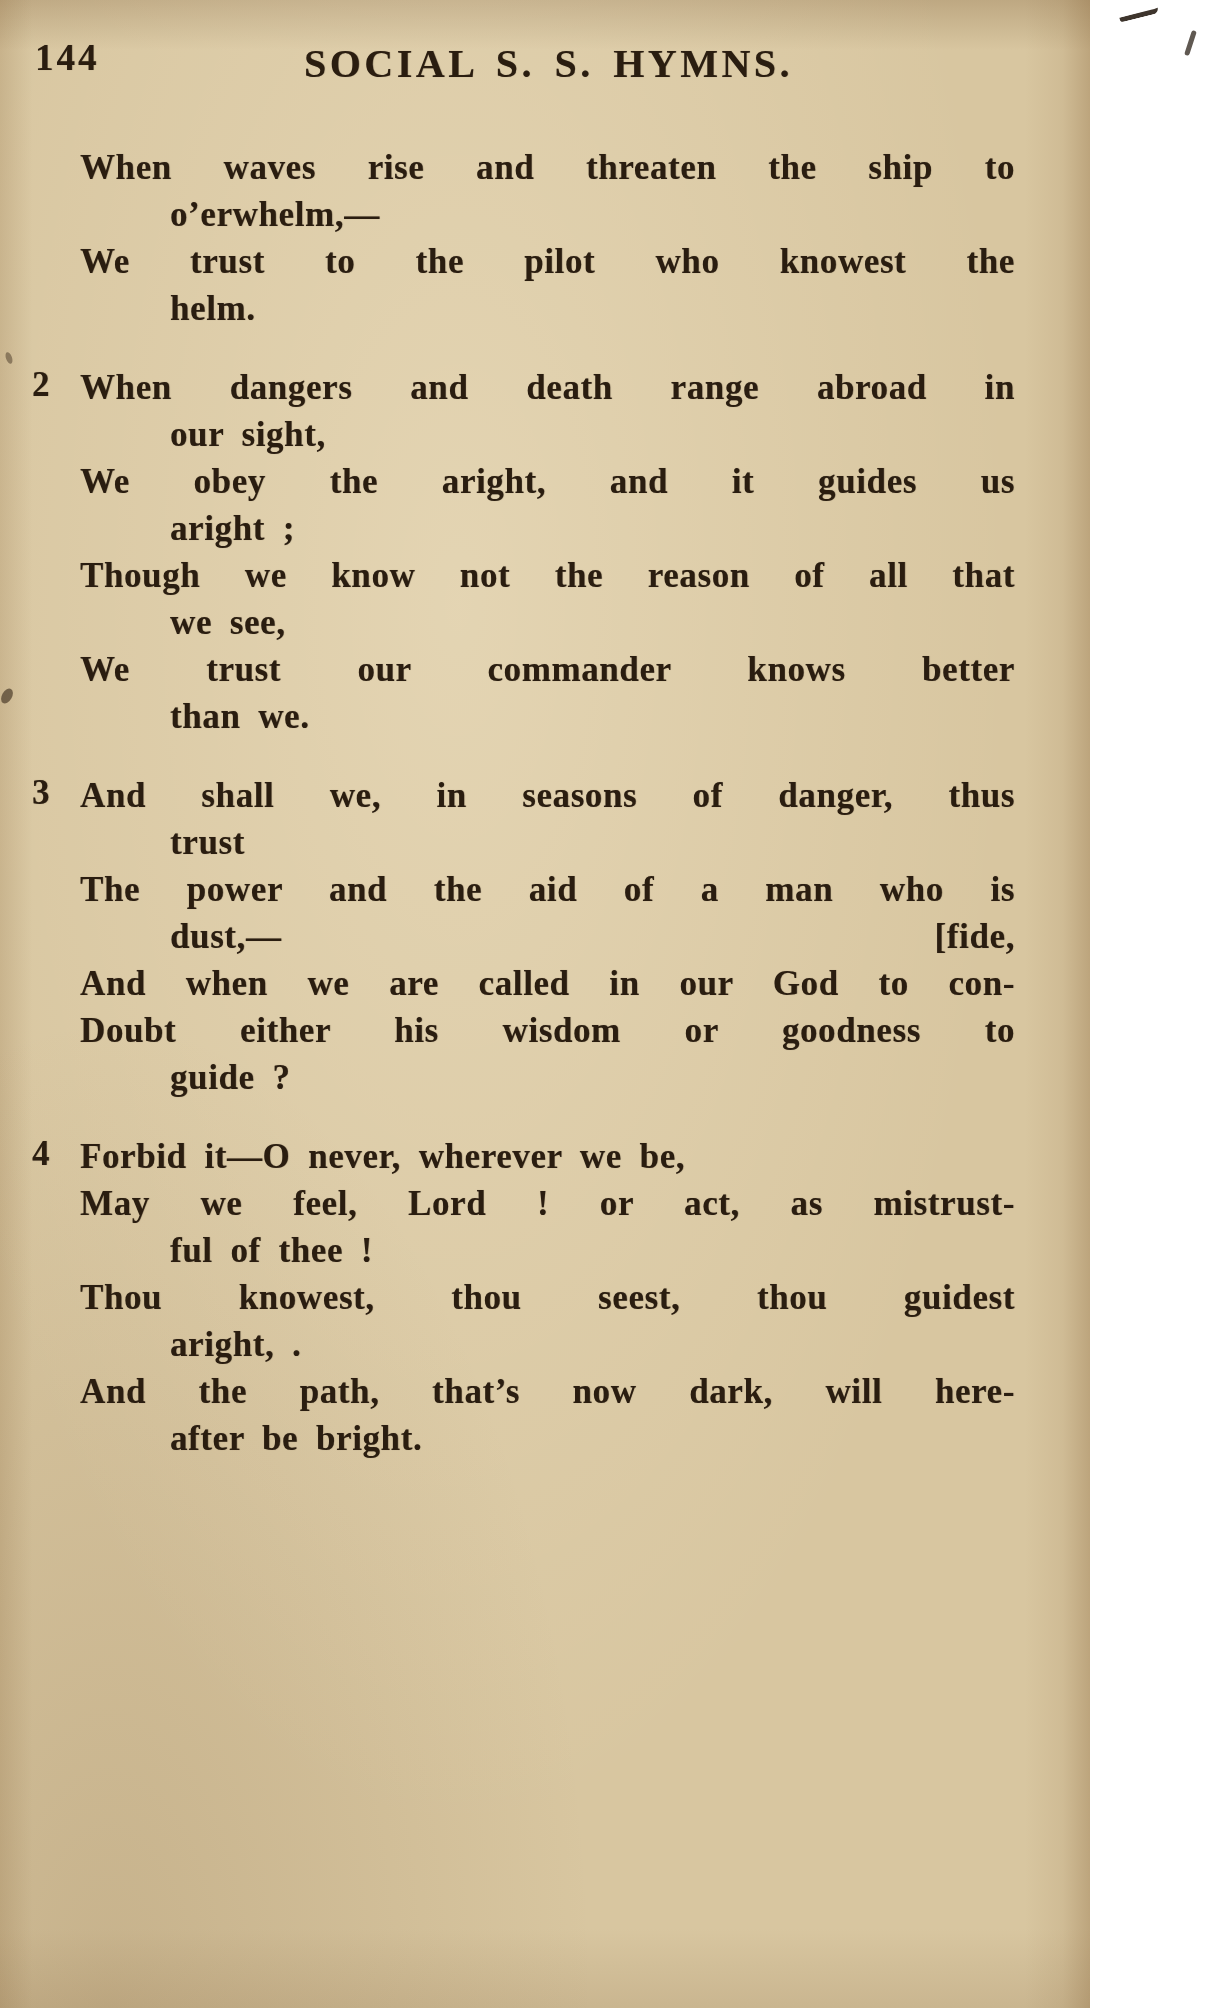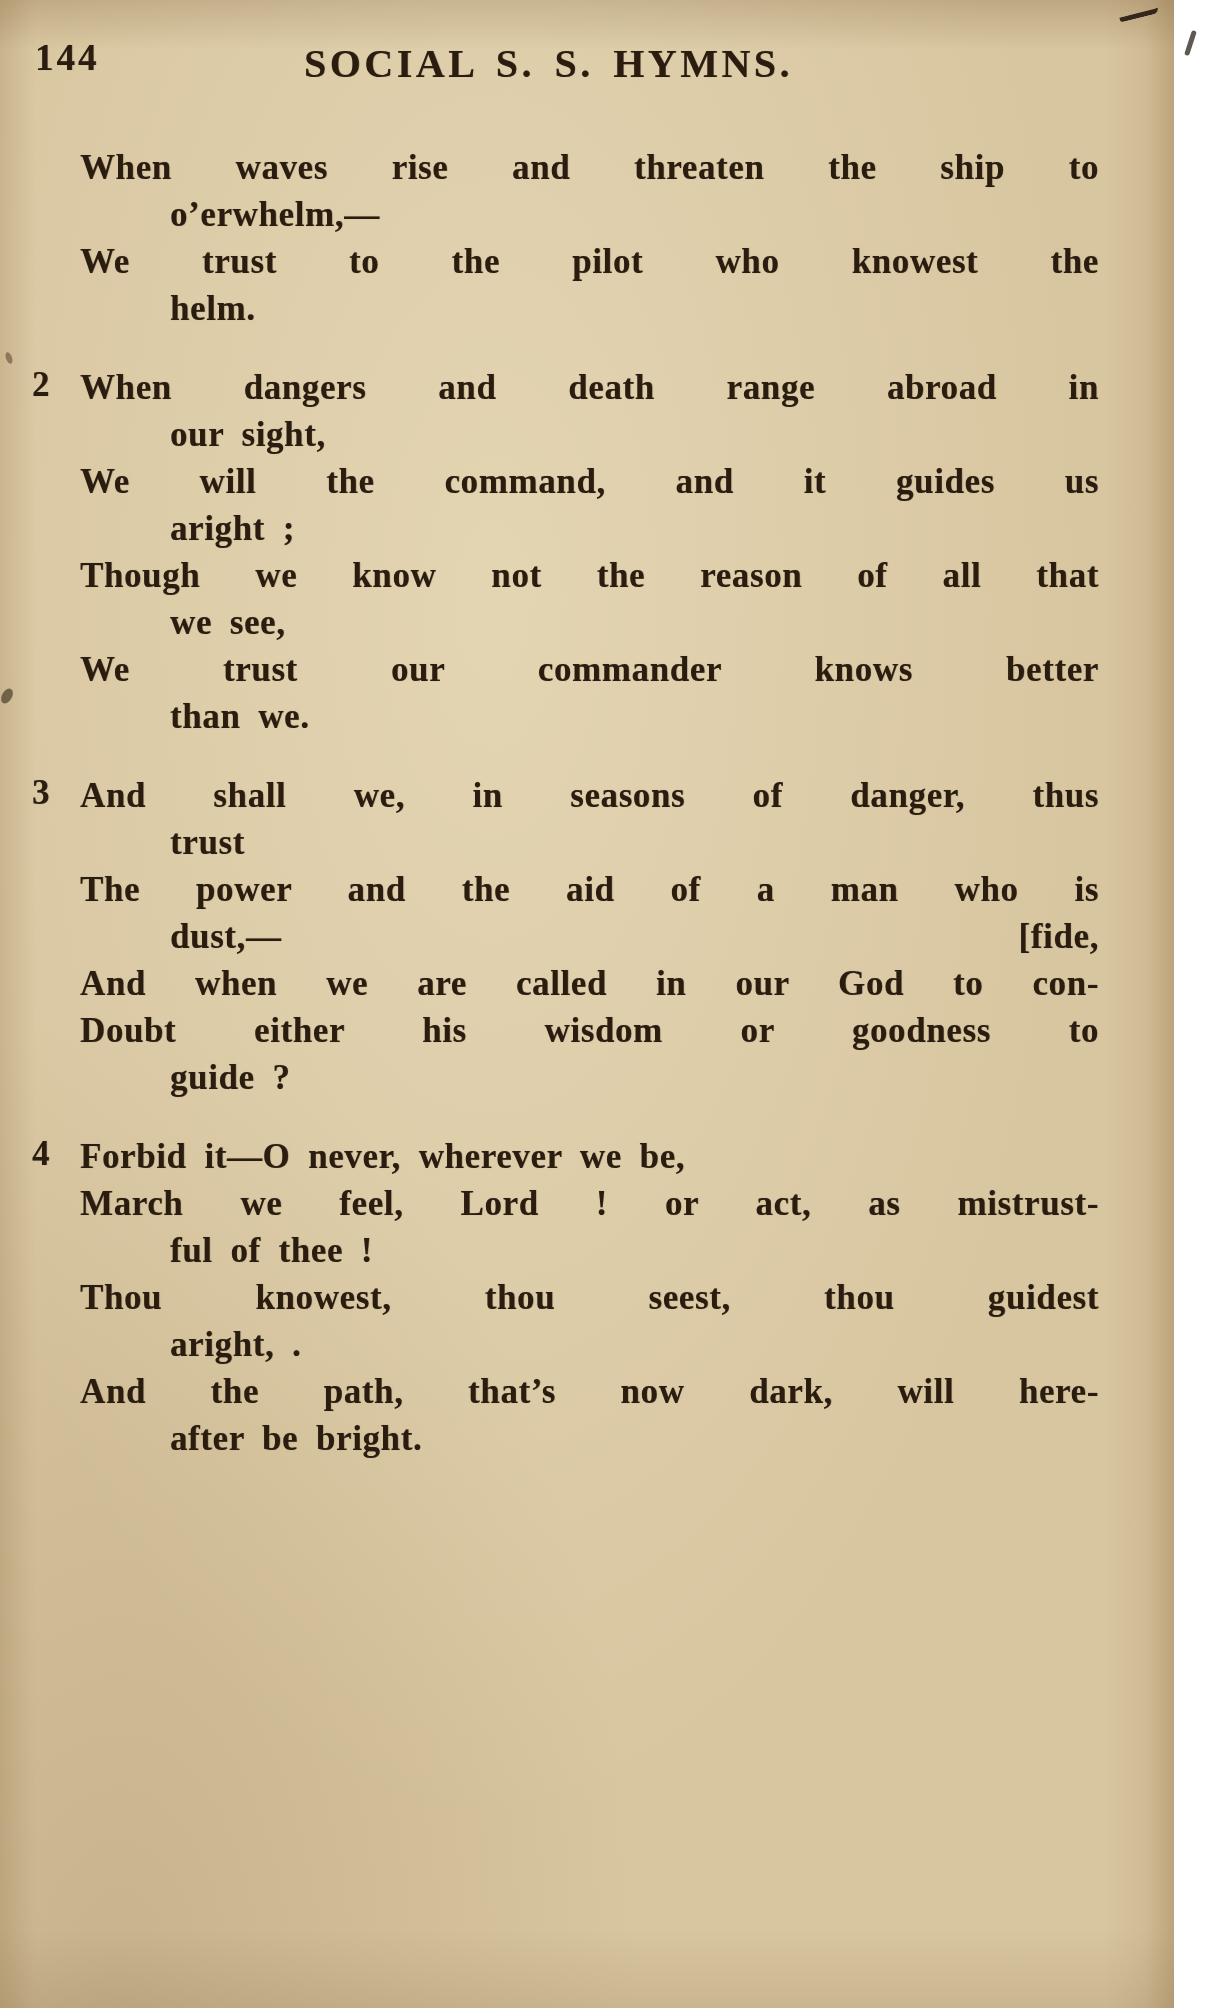--- a/index.html
+++ b/index.html
@@ -6,21 +6,21 @@
 
   html, body {
     width: 1210px;
     height: 2008px;
     font-family: "Liberation Serif", "DejaVu Serif", serif;
     overflow: hidden;
   }
 
   .page {
     position: relative;
-    width: 1174px;
+    width: 1090px;
     height: 2008px;
     color: #241a0e;
     background:
       radial-gradient(ellipse at 42% 30%, rgba(255,246,222,0.30), rgba(255,246,222,0) 62%),
       radial-gradient(ellipse at 10% 100%, rgba(120,88,48,0.18), rgba(120,88,48,0) 35%),
       linear-gradient(to left, rgba(130,94,50,0.32), rgba(130,94,50,0.10) 2.5%, rgba(130,94,50,0) 6%),
       linear-gradient(to right, rgba(130,94,50,0.20), rgba(130,94,50,0) 3%),
       linear-gradient(to bottom, rgba(115,82,44,0.26), rgba(115,82,44,0) 2.5%),
       linear-gradient(to top, rgba(115,82,44,0.14), rgba(115,82,44,0) 4%),
       #d8c6a0;
@@ -141,21 +141,21 @@
       <div class="verse">
         <div class="line justify"><span class="line-text">When waves rise and threaten the ship to</span></div>
         <div class="line indent"><span class="line-text">o’erwhelm,—</span></div>
         <div class="line justify"><span class="line-text">We trust to the pilot who knowest the</span></div>
         <div class="line indent"><span class="line-text">helm.</span></div>
       </div>
       <div class="verse">
         <span class="verse-number">2</span>
         <div class="line justify"><span class="line-text">When dangers and death range abroad in</span></div>
         <div class="line indent"><span class="line-text">our sight,</span></div>
-        <div class="line justify"><span class="line-text">We will the command, and it guides us</span></div>
+        <div class="line justify"><span class="line-text">We obey the aright, and it guides us</span></div>
         <div class="line indent"><span class="line-text">aright ;</span></div>
         <div class="line justify"><span class="line-text">Though we know not the reason of all that</span></div>
         <div class="line indent"><span class="line-text">we see,</span></div>
         <div class="line justify"><span class="line-text">We trust our commander knows better</span></div>
         <div class="line indent"><span class="line-text">than we.</span></div>
       </div>
       <div class="verse">
         <span class="verse-number">3</span>
         <div class="line justify"><span class="line-text">And shall we, in seasons of danger, thus</span></div>
         <div class="line indent"><span class="line-text">trust</span></div>
@@ -164,21 +164,21 @@
           <span class="line-text">dust,—</span>
           <span class="line-right">[fide,</span>
         </div>
         <div class="line justify"><span class="line-text">And when we are called in our God to con-</span></div>
         <div class="line justify"><span class="line-text">Doubt either his wisdom or goodness to</span></div>
         <div class="line indent"><span class="line-text">guide ?</span></div>
       </div>
       <div class="verse">
         <span class="verse-number">4</span>
         <div class="line"><span class="line-text">Forbid it—O never, wherever we be,</span></div>
-        <div class="line justify"><span class="line-text">March we feel, Lord ! or act, as mistrust-</span></div>
+        <div class="line justify"><span class="line-text">May we feel, Lord ! or act, as mistrust-</span></div>
         <div class="line indent"><span class="line-text">ful of thee !</span></div>
         <div class="line justify"><span class="line-text">Thou knowest, thou seest, thou guidest</span></div>
         <div class="line indent"><span class="line-text">aright, .</span></div>
         <div class="line justify"><span class="line-text">And the path, that’s now dark, will here-</span></div>
         <div class="line indent"><span class="line-text">after be bright.</span></div>
       </div>
     </div>
 
   <div class="mark mark-corner-tick"></div>
   <div class="mark mark-edge-stroke"></div>

